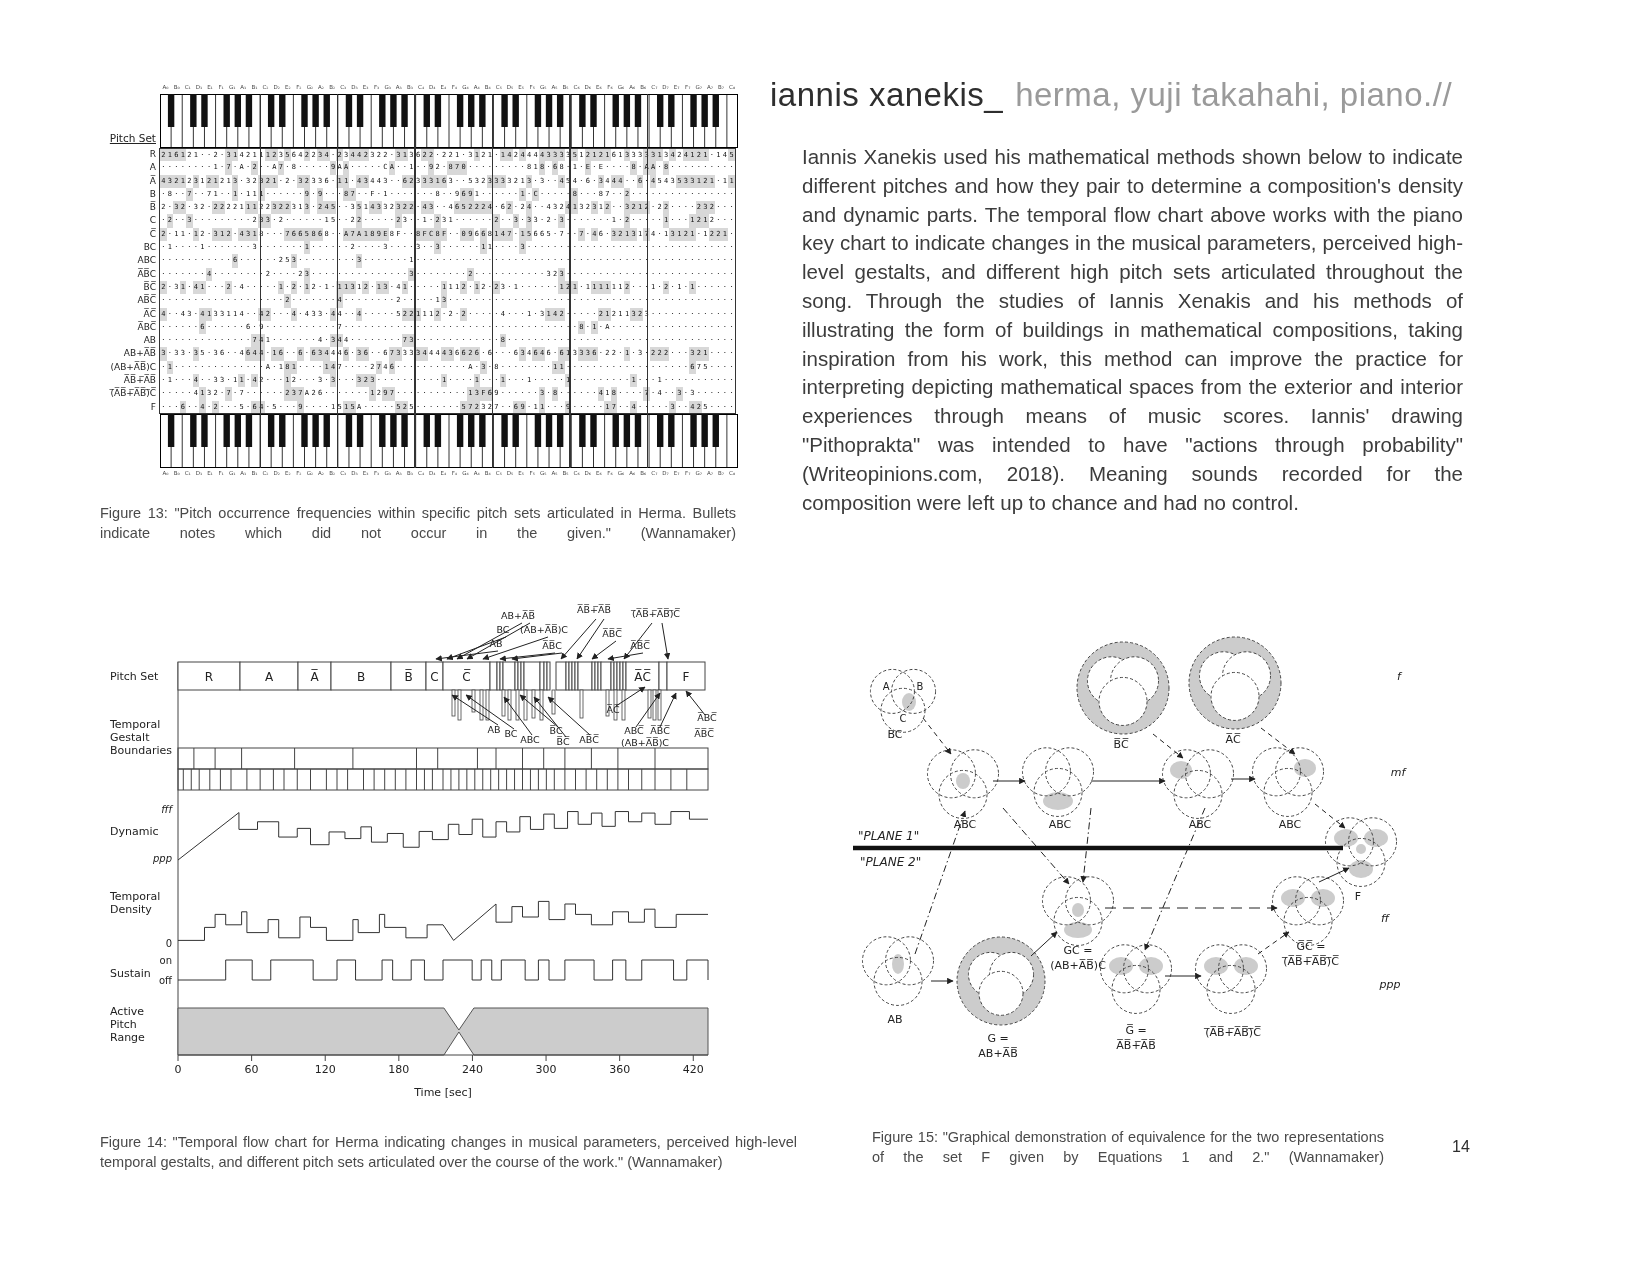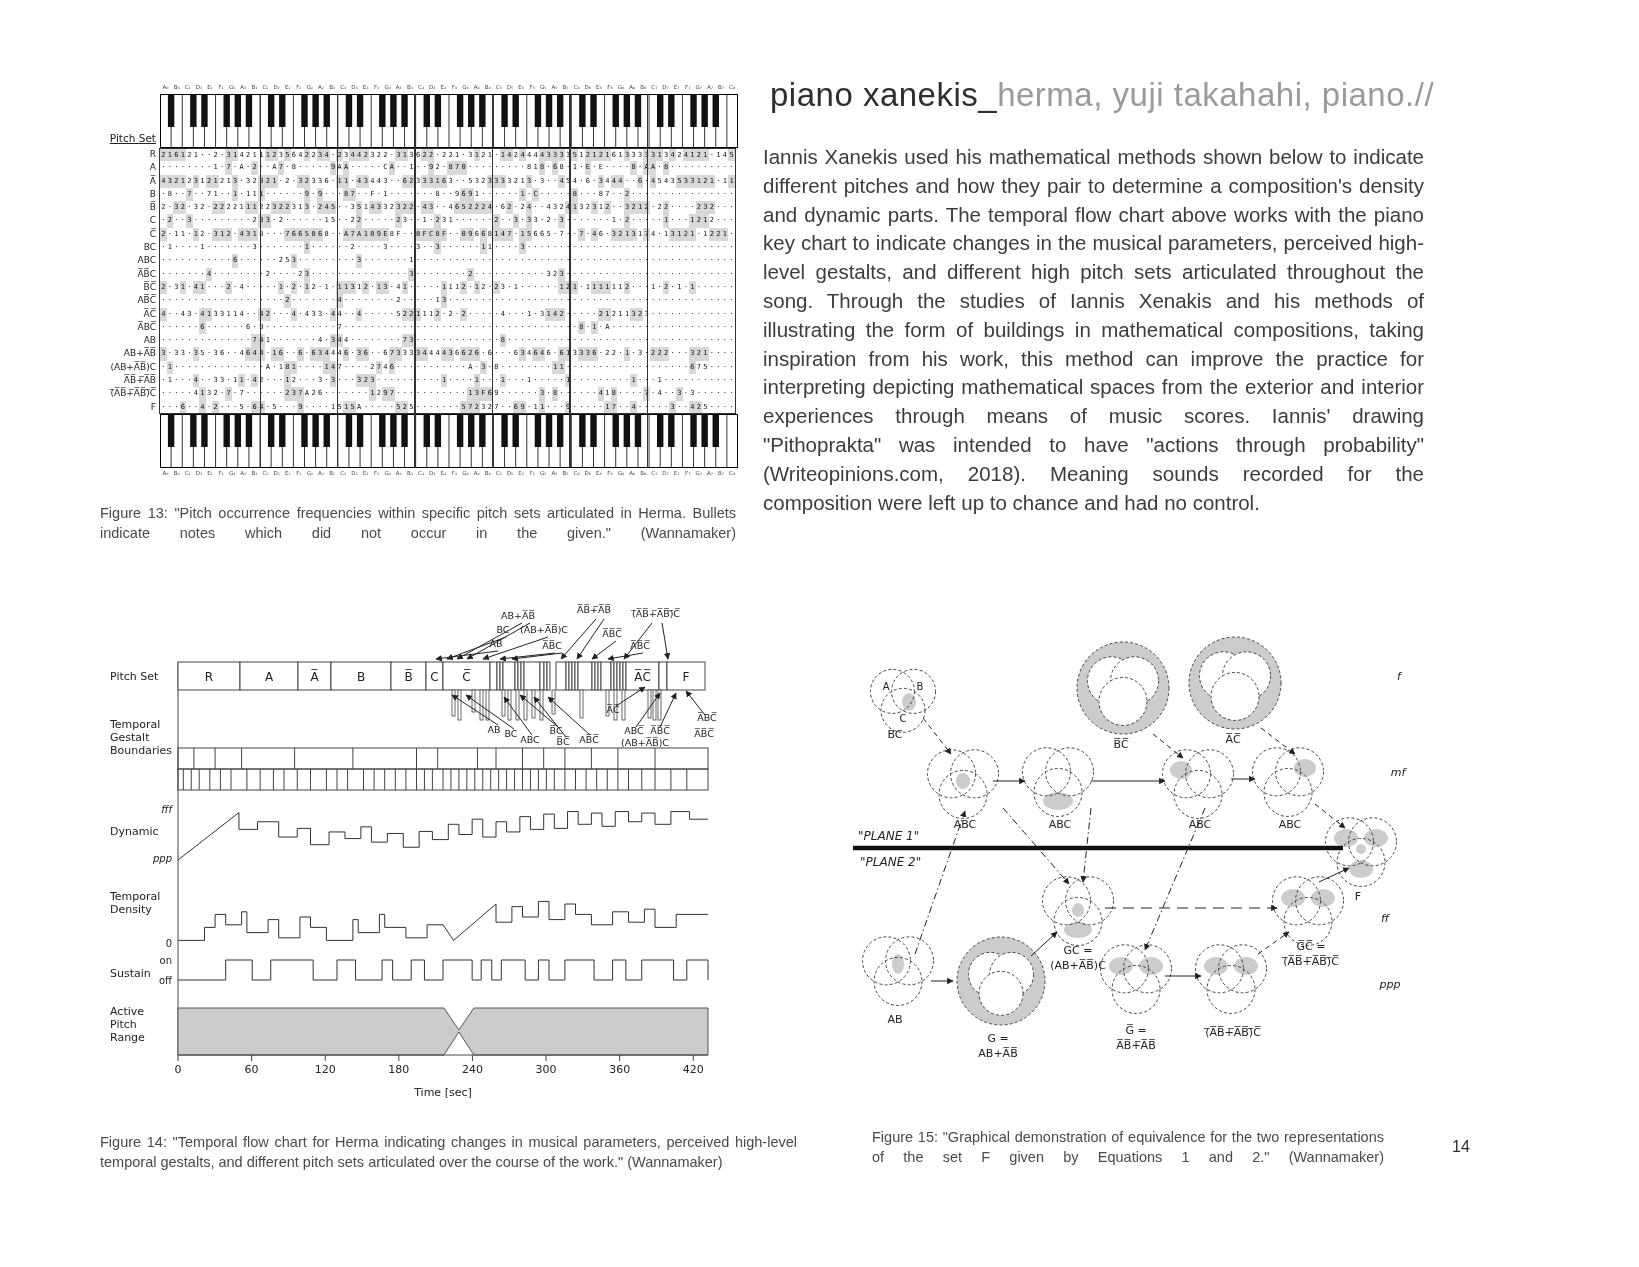--- a/index.html
+++ b/index.html
@@ -1,23 +1,23 @@
 <!DOCTYPE html>
 <html><head>
 <meta charset="utf-8">
 <style>
   html,body{margin:0;padding:0;background:#fff;}
   body{width:1639px;height:1267px;position:relative;font-family:"Liberation Sans",sans-serif;color:#333;overflow:hidden;}
   .abs{position:absolute;}
   
   #title{left:770px;top:76px;font-size:33px;letter-spacing:.5px;white-space:nowrap;}
   #title .t-main{color:#2e2e2e;}
-  #title .t-sub{color:#9a9a9a;}
+  #title .t-sub{color:#9a9a9a;margin-left:12px;}
   
-  #body-text{left:763px;top:143px;width:661px;font-size:20.5px;line-height:28.8px;color:#3c3c3c;text-align:justify;}
+  #body-text{left:802px;top:143px;width:661px;font-size:20.5px;line-height:28.8px;color:#3c3c3c;text-align:justify;}
   
   .caption{font-size:14.5px;line-height:19.5px;color:#4a4a4a;text-align:justify;text-align-last:justify;}
   #fig13-caption{left:100px;top:504px;width:636px;}
   #fig14-caption{left:100px;top:1133px;width:697px;text-align-last:auto;}
   #fig15-caption{left:872px;top:1128px;width:512px;}
   #page-number{left:1452px;top:1138px;font-size:16px;color:#2e2e2e;}
   
   #fig13{left:100px;top:82px;width:655px;height:402px;}
   #fig13 .letters{left:60px;width:578px;height:9px;display:flex;}
   #fig13 .letters span{flex:1;font-size:5.5px;color:#444;text-align:center;font-family:"DejaVu Sans",sans-serif;}
@@ -34,21 +34,21 @@
   .vline{width:1.5px;background:#333;top:12px;height:374px;}
   
   #fig14{left:100px;top:563px;width:645px;height:550px;}
   #fig15{left:853px;top:636px;width:575px;height:442px;}
   svg text{font-family:"DejaVu Sans",sans-serif;fill:#222;}
 </style>
 </head>
 <body>
 
 <div class="abs" id="title">
-  <span class="t-main">piano xanekis_</span><span class="t-sub">herma, yuji takahahi, piano.//</span>
+  <span class="t-main">iannis xanekis_</span><span class="t-sub">herma, yuji takahahi, piano.//</span>
 </div>
 
 <div class="abs" id="body-text">Iannis Xanekis used his mathematical methods shown below to indicate different pitches and how they pair to determine a composition's density and dynamic parts. The temporal flow chart above works with the piano key chart to indicate changes in the musical parameters, perceived high-level gestalts, and different high pitch sets articulated throughout the song. Through the studies of Iannis Xenakis and his methods of illustrating the form of buildings in mathematical compositions, taking inspiration from his work, this method can improve the practice for interpreting depicting mathematical spaces from the exterior and interior experiences through means of music scores. Iannis' drawing "Pithoprakta" was intended to have "actions through probability" (Writeopinions.com, 2018). Meaning sounds recorded for the composition were left up to chance and had no control.</div>
 
 <div class="abs" id="fig13">
   <div class="abs letters" style="top:2px" id="f13-letters-top">
       <span>A₀</span>
       <span>B₀</span>
       <span>C₁</span>
       <span>D₁</span>

